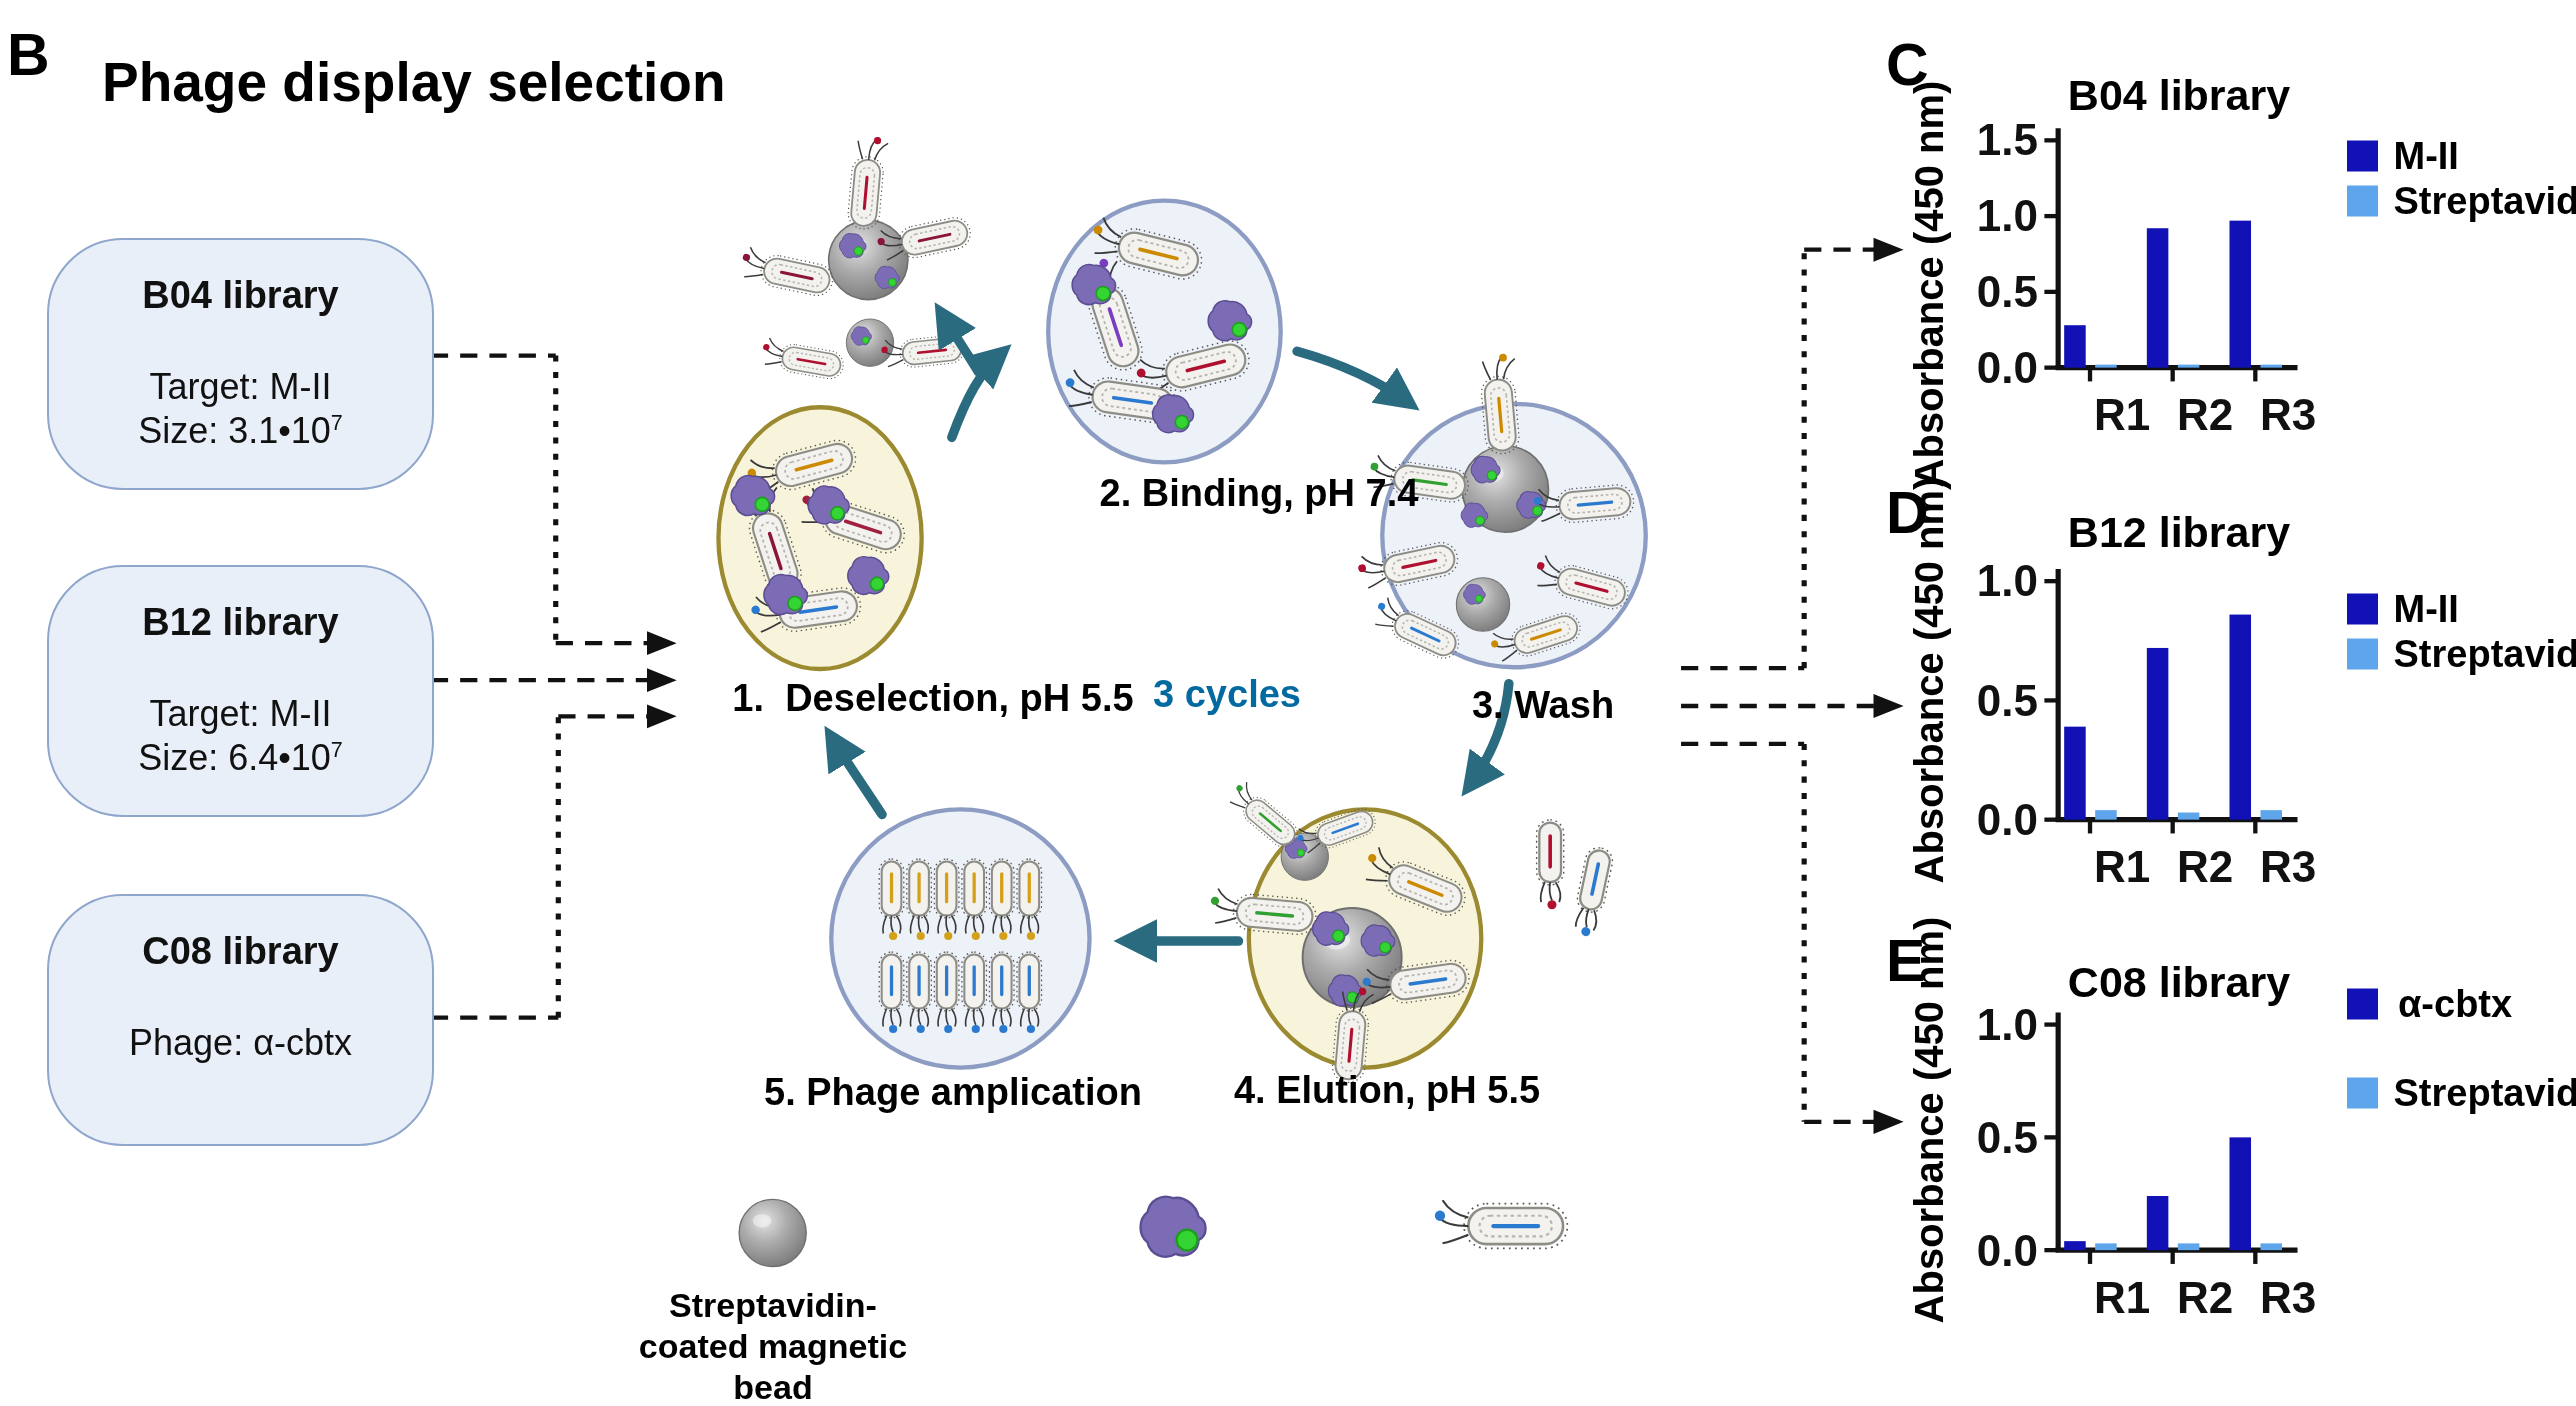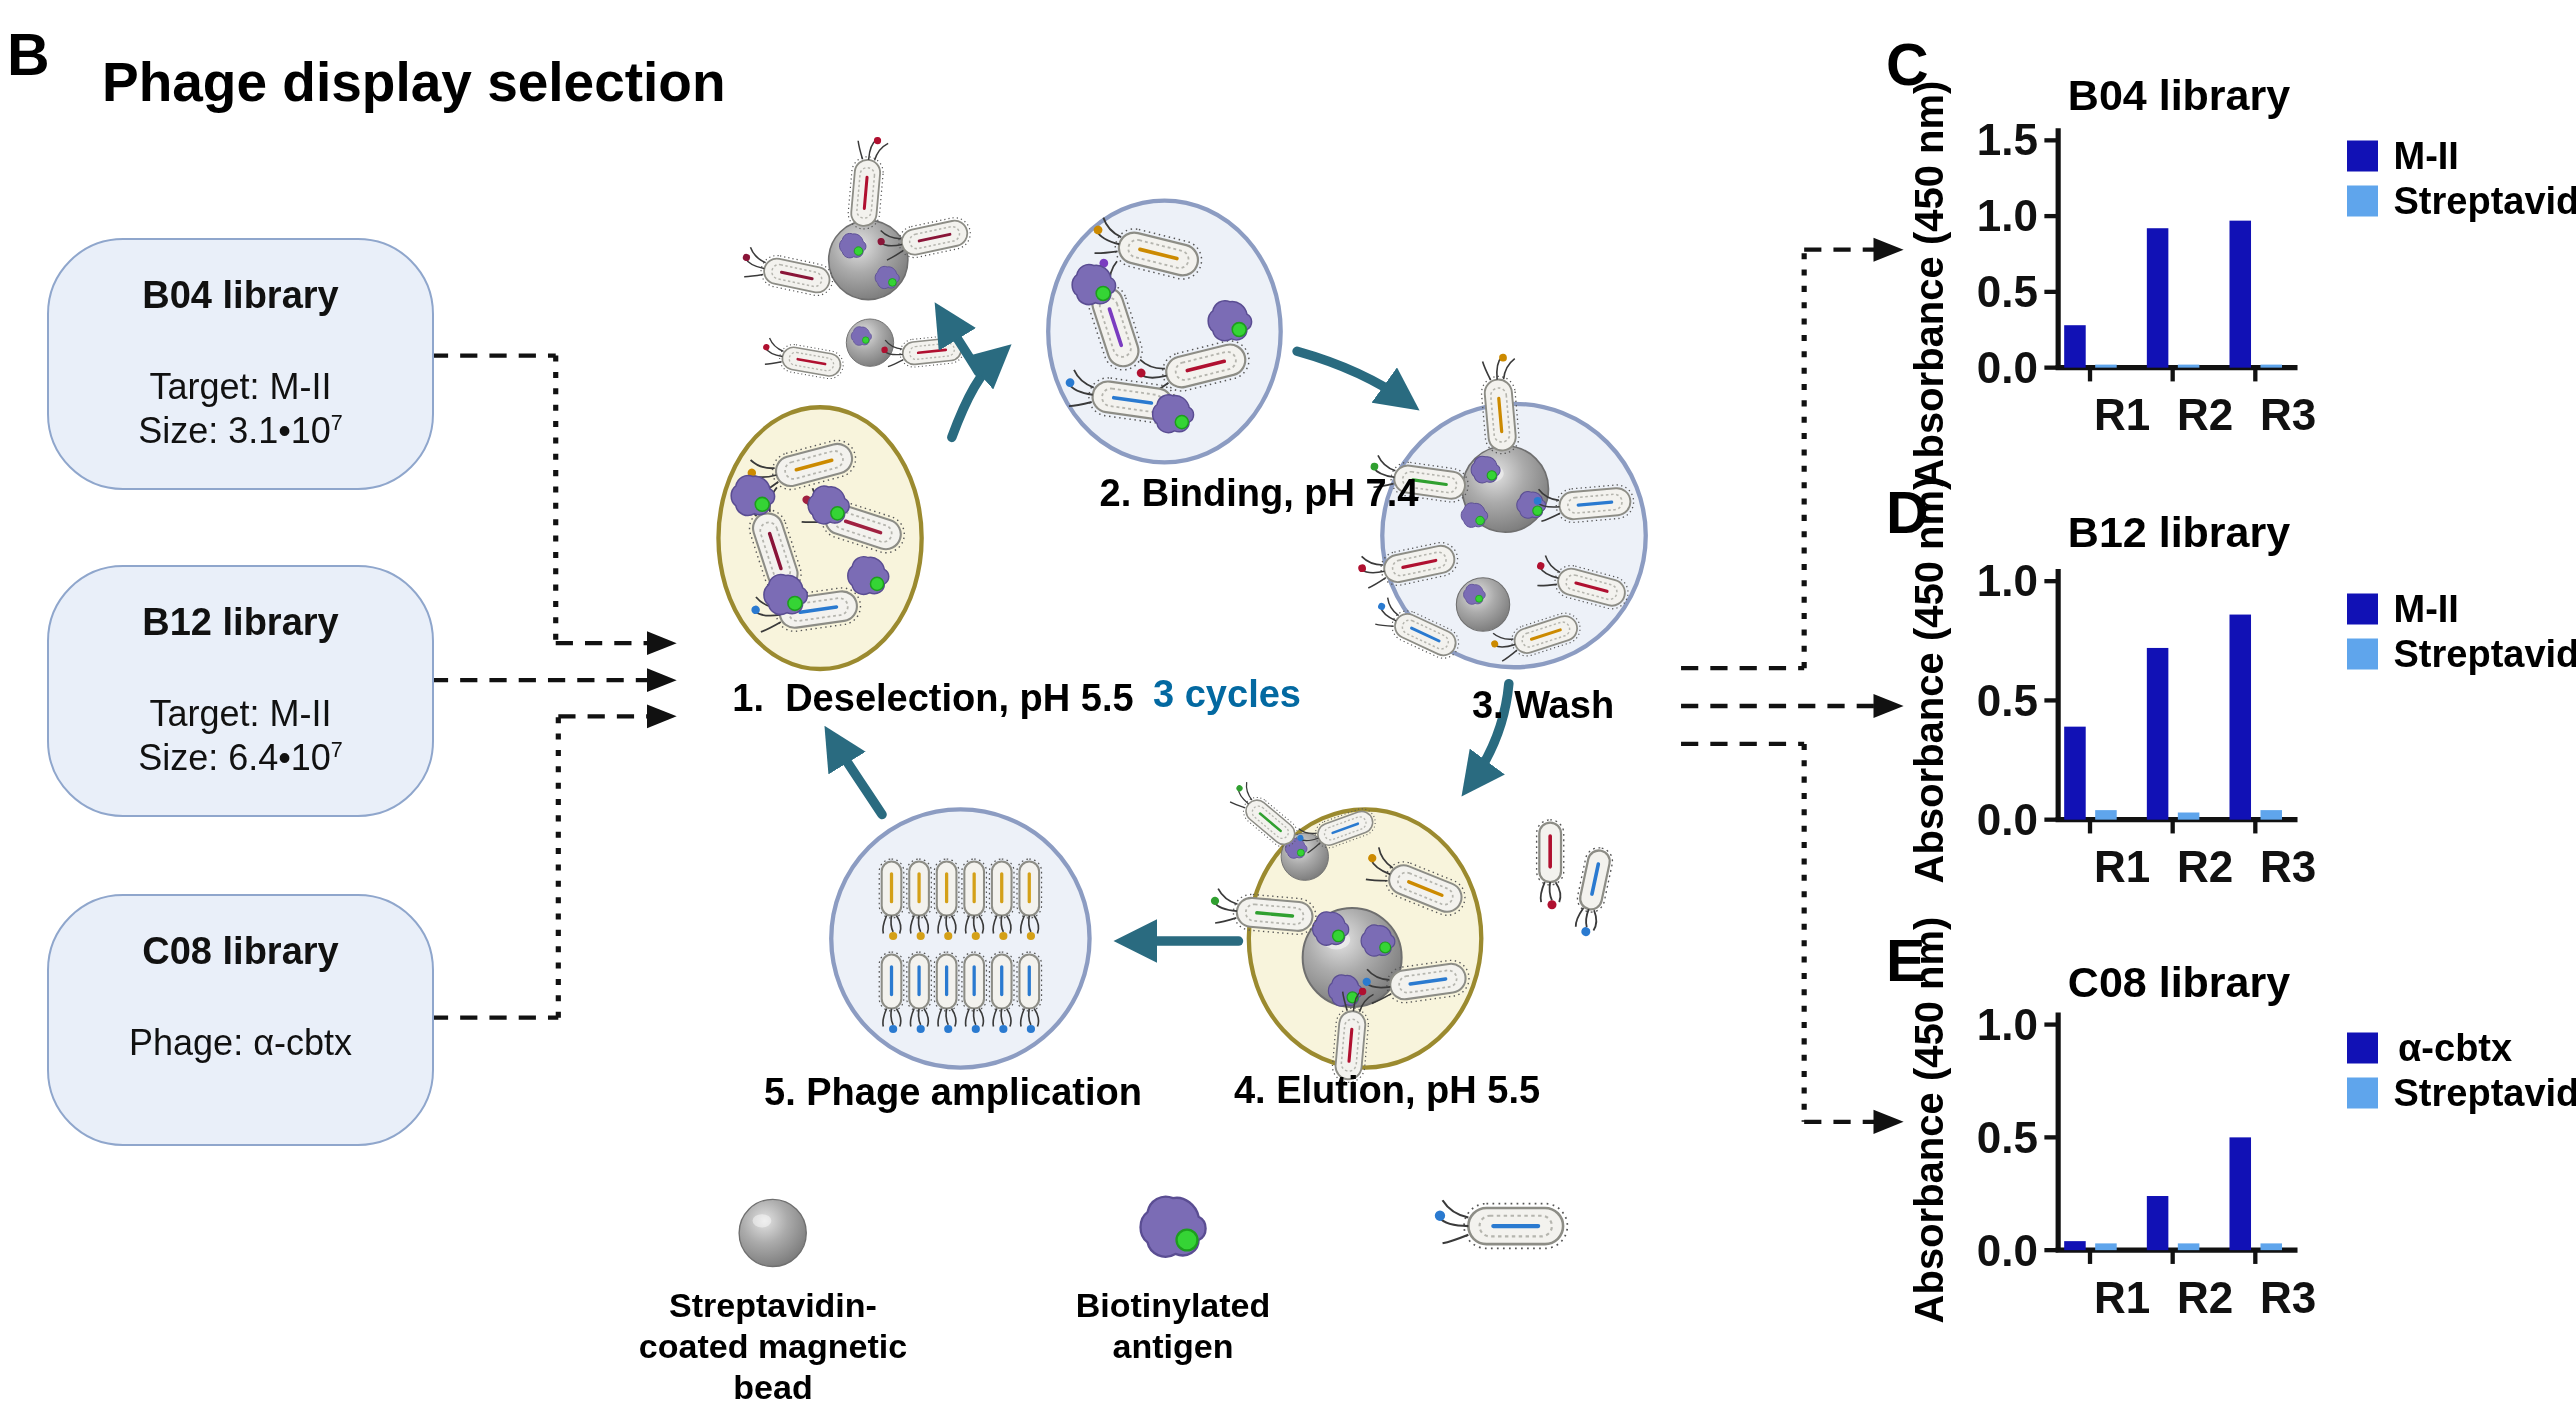--- a/index.html
+++ b/index.html
@@ -271,22 +271,20 @@
   <div class="abs step-label" style="left:933px;top:698px">1.&nbsp; Deselection, pH 5.5</div>
   <div class="abs step-label" style="left:1259px;top:493px">2. Binding, pH 7.4</div>
   <div class="abs step-label" style="left:1543px;top:705px">3. Wash</div>
   <div class="abs step-label" style="left:1387px;top:1090px">4. Elution, pH 5.5</div>
   <div class="abs step-label" style="left:953px;top:1092px">5. Phage amplication</div>
   <div class="abs cycles-note" style="left:1227px;top:694px">3 cycles</div>
 
   <div class="abs bottom-legend-label" style="left:773px;top:1285px">Streptavidin-
 coated magnetic
 bead</div>
-  <div class="abs bottom-legend-label" style="left:1173px;top:1285px">Biotinylated
-antigen</div>
 
   <div class="abs panel-letter" style="left:1886px;top:31px">C</div>
   <div class="abs chart-title" style="left:2179px;top:71px">B04 library</div>
   <div class="abs y-axis-label" style="left:1929px;top:284px">Absorbance (450 nm)</div>
 
   <div class="abs panel-letter" style="left:1886px;top:479px">D</div>
   <div class="abs chart-title" style="left:2179px;top:508px">B12 library</div>
   <div class="abs y-axis-label" style="left:1929px;top:680px">Absorbance (450 nm)</div>
 
   <div class="abs panel-letter" style="left:1886px;top:927px">E</div>
@@ -321,21 +319,21 @@
     <div class="legend-item" style="left: 2347px; top: 654px;">
       <span class="legend-swatch" style="background: rgb(95, 165, 236);"></span>
       <span class="legend-label">Streptavidin</span>
     </div>
     <div class="genlabel tick-label" style="left: 2038px; top: 1251px; transform: translate(-100%, -50%);">0.0</div>
     <div class="genlabel tick-label" style="left: 2038px; top: 1138px; transform: translate(-100%, -50%);">0.5</div>
     <div class="genlabel tick-label" style="left: 2038px; top: 1025px; transform: translate(-100%, -50%);">1.0</div>
     <div class="genlabel cat-label" style="left: 2090px; top: 1273px; transform: translate(-50%, 0px);">R1</div>
     <div class="genlabel cat-label" style="left: 2173px; top: 1273px; transform: translate(-50%, 0px);">R2</div>
     <div class="genlabel cat-label" style="left: 2256px; top: 1273px; transform: translate(-50%, 0px);">R3</div>
-    <div class="legend-item" style="left: 2347px; top: 1048px; gap: 20px;">
+    <div class="legend-item" style="left: 2347px; top: 1004px; gap: 20px;">
       <span class="legend-swatch" style="background: rgb(17, 17, 181);"></span>
       <span class="legend-label">α-cbtx</span>
     </div>
     <div class="legend-item" style="left: 2347px; top: 1093px;">
       <span class="legend-swatch" style="background: rgb(95, 165, 236);"></span>
       <span class="legend-label">Streptavidin</span>
     </div>
   </div>
 
 

